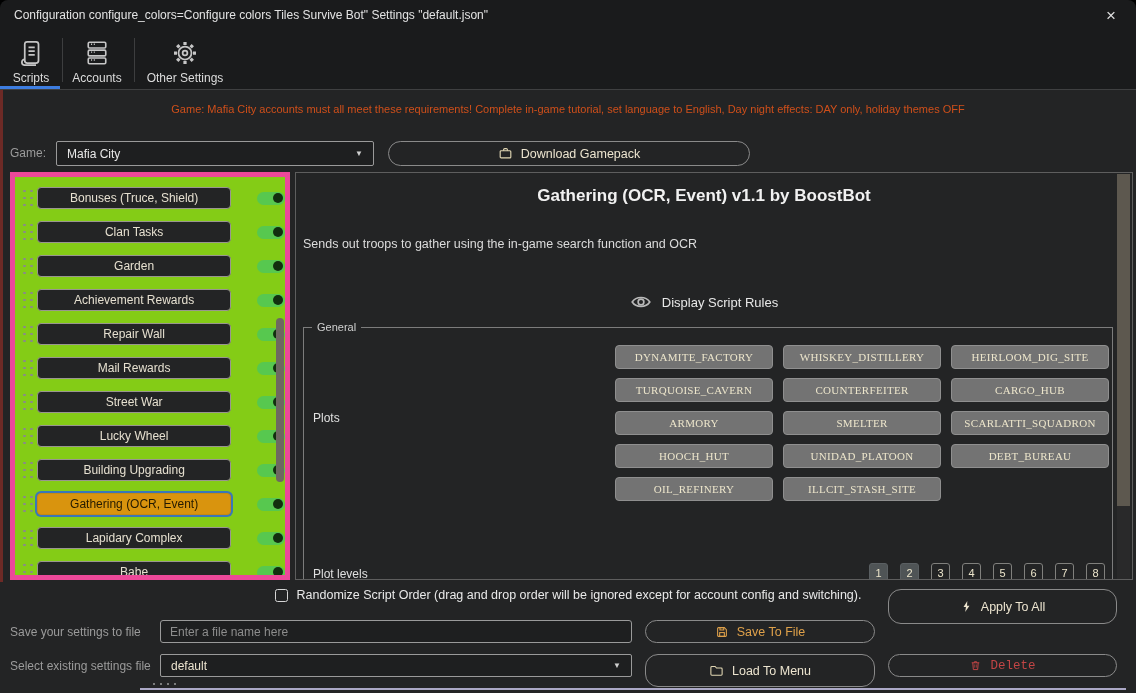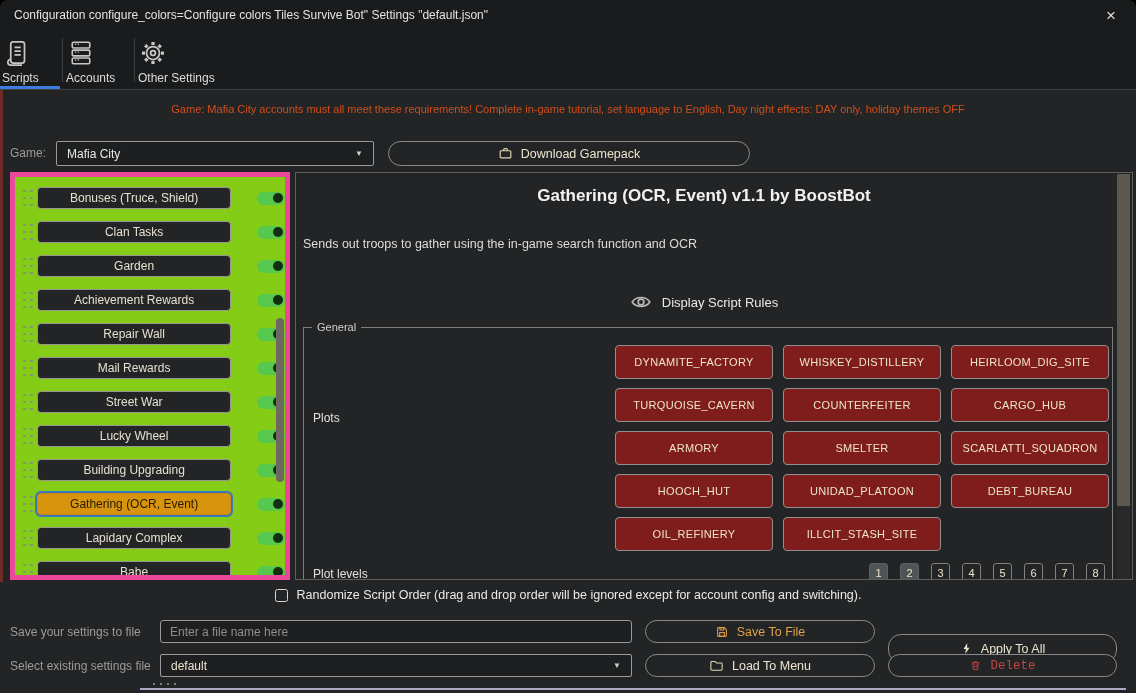--- a/index.html
+++ b/index.html
@@ -14,21 +14,21 @@
 
   
   .titlebar { position:absolute; top:0; left:0; right:0; height:30px; }
   .title { position:absolute; left:14px; top:8px; font-size:12px; color:#e3e3e3; white-space:nowrap; }
   .close-btn { position:absolute; right:10px; top:3px; width:30px; height:25px;
     display:flex; align-items:center; justify-content:center;
     color:#dedede; font-size:17px; cursor:default; }
 
   
   .tabbar { position:absolute; top:30px; left:0; right:0; height:60px; }
-  .tab { position:absolute; top:2px; height:84px; display:flex; flex-direction:column; justify-content:flex-start; gap:3px; padding-top:6px; }
+  .tab { position:absolute; top:2px; height:84px; display:flex; flex-direction:column; align-items:center; justify-content:flex-start; gap:3px; padding-top:6px; }
   .tab-scripts { left:2px; width:58px; }
   .tab-accounts { left:66px; width:62px; }
   .tab-other { left:138px; width:94px; }
   .tab .tab-label { font-size:12px; color:#dcdcdc; white-space:nowrap; }
   .tab-sep { position:absolute; top:8px; width:1px; height:44px; background:#3d3e3f; }
   .sep1 { left:62px; } .sep2 { left:134px; }
   .tab-underline { position:absolute; left:0; top:56px; width:60px; height:3px; background:#3d7de0; }
   .tabbar-border { position:absolute; left:0; top:59px; right:0; height:1px; background:#3f4041; }
 
   
@@ -76,22 +76,22 @@
   .display-rules { position:absolute; top:118px; left:0; right:20px;
     display:flex; align-items:center; justify-content:center; gap:10px; }
   .display-rules span { font-size:13px; color:#e8e8e8; }
 
   fieldset.general { position:absolute; left:7px; top:148px; width:810px; height:266px;
     border:1px solid #7c7c7c; }
   fieldset.general legend { margin-left:8px; padding:0 5px; font-size:11px; color:#d0d0d0; }
   .plots-label { position:absolute; left:9px; top:78px; font-size:12px; color:#e0e0e0; }
   .plot-grid { position:absolute; left:311px; top:12px; display:grid;
     grid-template-columns:repeat(3,158px); gap:9px 10px; }
-  .plot-btn { height:34px; background:#7f1d1d; border:1px solid #8f8f8f; border-radius:4px;
-    color:#ece5cb; font-size:11px; letter-spacing:0.3px; font-family:Liberation Sans, sans-serif; cursor:default; }
+  .plot-btn { height:24px; background:#737373; border:1px solid #8f8f8f; border-radius:4px;
+    color:#ece5cb; font-size:11px; letter-spacing:0.3px; font-family:Liberation Serif, serif; cursor:default; }
   .plot-levels-label { position:absolute; left:9px; top:234px; font-size:12px; color:#e0e0e0; }
   .level-row { position:absolute; right:7px; top:230px; display:flex; gap:12px; }
   .level-btn { width:19px; height:19px; background:transparent; border:1px solid #80807d;
     border-radius:3px; color:#ece5cb; font-size:11px; font-family:"Liberation Sans", sans-serif; cursor:default; }
   .level-btn.selected { background:#4f5456; border-color:#5a5f62; }
 
   .main-scrollbar { position:absolute; right:2px; top:1px; width:13px; height:405px; background:#29292a; }
   .main-scrollbar .thumb { position:absolute; top:0; left:0; width:100%; height:332px; background:#5d584f; }
 
   
@@ -102,22 +102,22 @@
 
   
   .row-label { position:absolute; left:10px; font-size:12px; color:#9b9b9b; }
   .lbl1 { top:535px; } .lbl2 { top:569px; }
   .file-input { position:absolute; left:160px; top:530px; width:472px; height:23px;
     background:#1e1f20; border:1px solid #9a9a9a; border-radius:3px; color:#e0e0e0;
     font-size:12px; padding:6px 9px; font-family:"Liberation Sans", sans-serif; }
   .file-input::placeholder { color:#8d8d8d; }
   .settings-select { position:absolute; left:160px; top:564px; width:472px; height:23px; color:#ece4cf; }
   .btn-save { position:absolute; left:645px; top:530px; width:230px; height:23px; color:#dfa14a; }
-  .btn-apply { position:absolute; left:888px; top:544px; width:229px; height:29px;text-decoration:underline; }
-  .btn-load { position:absolute; left:645px; top:564px; width:230px; height:23px; }
+  .btn-apply { position:absolute; left:888px; top:499px; width:229px; height:35px; }
+  .btn-load { position:absolute; left:645px; top:564px; width:230px; height:33px; }
   .btn-delete { position:absolute; left:888px; top:564px; width:229px; height:23px; color:#c24545;font-family:Liberation Mono, monospace; }
 
   .edge-line { position:absolute; top:598px; left:140px; width:986px; height:2px; background:#aba8c6; }
   .edge-dots { position:absolute; top:593px; left:153px; display:flex; gap:5px; }
   .edge-dots i { width:2px; height:2px; background:#9a9a9a; border-radius:50%; }
 
   svg { display:block; }
 </style>
 </head>
 <body>

